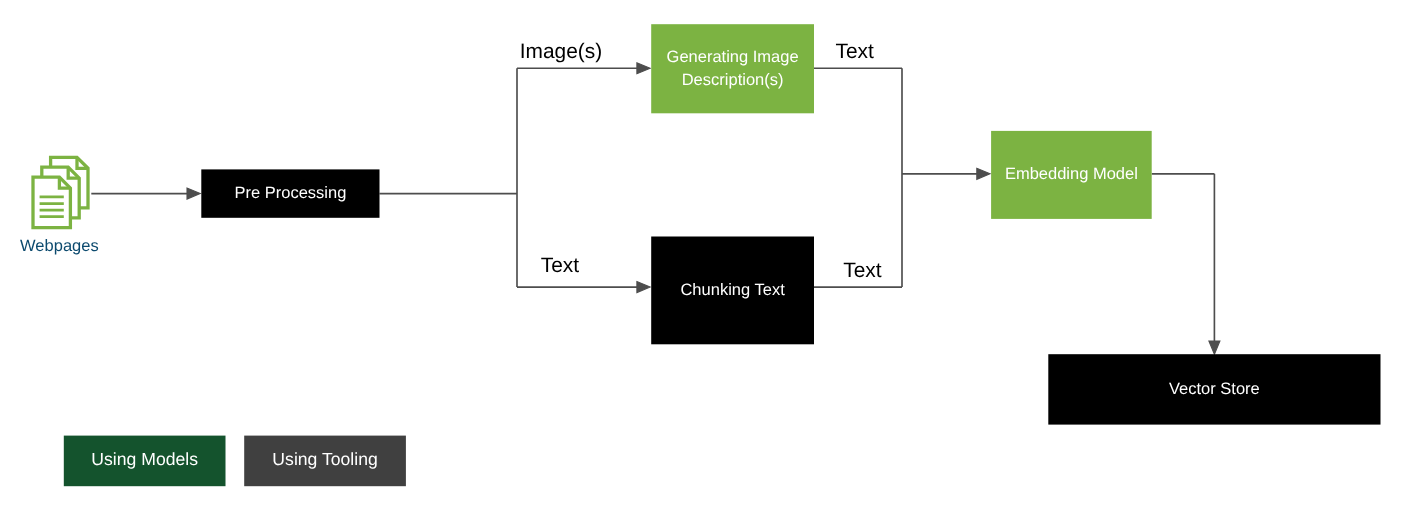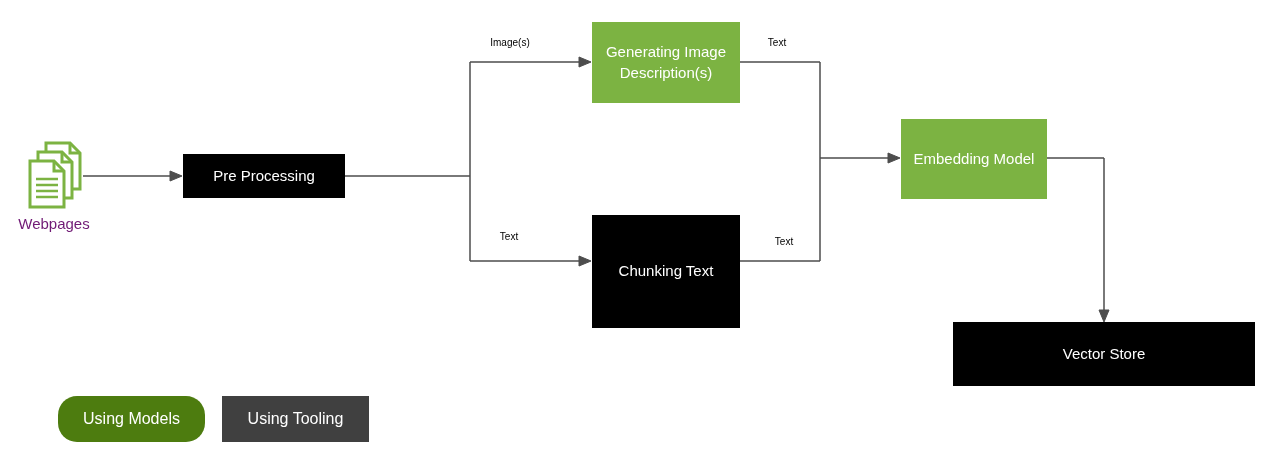--- a/index.html
+++ b/index.html
@@ -34,42 +34,42 @@
     line-height: 1.35;
     z-index: 2;
     box-sizing: border-box;
     padding: 2px 8px;
   }
   .node.model { background: #7CB342; }
   .node.tooling { background: #000000; }
 
   .edge-label {
     position: absolute;
-    font-size: 10px;
+    font-size: 19px;
     color: #000000;
     text-align: center;
     z-index: 2;
     white-space: nowrap;
   }
   .icon-wrap {
     position: absolute;
     left: 28px;
     top: 141px;
     width: 56px;
     height: 68px;
     z-index: 2;
   }
   .node-label {
     position: absolute;
     left: 9px;
     top: 215px;
     width: 90px;
     text-align: center;
     font-size: 15px;
-    color: #701a75;
+    color: #0c4a6e;
     z-index: 2;
   }
   .legend-box {
     position: absolute;
     display: flex;
     align-items: center;
     justify-content: center;
     color: #ffffff;
     font-size: 16px;
     z-index: 2;
@@ -133,31 +133,31 @@
         </g>
       </g>
     </svg>
   </div>
   <div class="node-label">Webpages</div>
 
   <div class="node model" style="left:592px; top:22px; width:148px; height:81px;">Generating Image Description(s)</div>
 
   <div class="node tooling" style="left:183px; top:154px; width:162px; height:44px;">Pre Processing</div>
 
-  <div class="node tooling" style="left:592px; top:215px; width:148px; height:113px;">Chunking Text</div>
+  <div class="node tooling" style="left:592px; top:215px; width:148px; height:98px;">Chunking Text</div>
 
   <div class="node model" style="left:901px; top:119px; width:146px; height:80px;">Embedding Model</div>
 
   <div class="node tooling" style="left:953px; top:322px; width:302px; height:64px;">Vector Store</div>
 
   <div class="edge-label" style="left:470px; top:37px; width:80px;">Image(s)</div>
 
   <div class="edge-label" style="left:747px; top:37px; width:60px;">Text</div>
 
   <div class="edge-label" style="left:479px; top:231px; width:60px;">Text</div>
 
   <div class="edge-label" style="left:754px; top:236px; width:60px;">Text</div>
 
-  <div class="legend-box" style="left:58px; top:396px; width:147px; height:46px; background:#4d7c0f;border-radius:19px;">Using Models</div>
+  <div class="legend-box" style="left:58px; top:396px; width:147px; height:46px; background:#14532d;">Using Models</div>
 
   <div class="legend-box" style="left:222px; top:396px; width:147px; height:46px; background:#404040;">Using Tooling</div>
 
 </div>
 
 </body></html>

